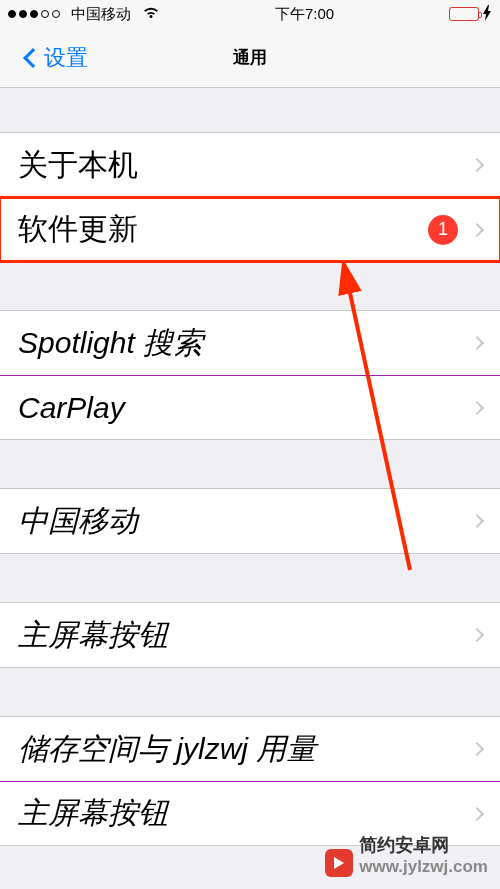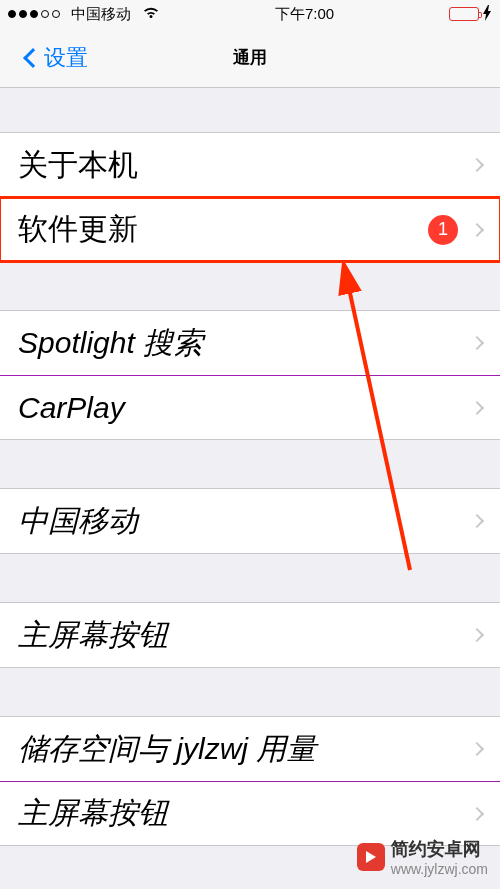--- a/index.html
+++ b/index.html
@@ -25,24 +25,24 @@
     .row { height: 64px; display: flex; align-items: center; padding: 0 18px 0 18px; position: relative; }
     .row + .row { border-top: 1px solid #a21caf; justify-content: space-between; }
     .row-label { font-size: 30px; color: #000; flex: 1; }
     .badge { width: 30px; height: 30px; border-radius: 50%; background: #ff3b30; color: #fff; display: flex; align-items: center; justify-content: center; font-size: 18px; margin-right: 14px; }
     .chevron { width: 10px; height: 10px; border-right: 2px solid #c7c7cc; border-top: 2px solid #c7c7cc; transform: rotate(45deg); }
 
     .highlight-box { position: absolute; inset: -2px -2px -2px -2px; border: 3px solid #ff2a00; pointer-events: none; }
 
     .arrow-svg { position: absolute; left: 330px; top: 260px; width: 90px; height: 320px; pointer-events: none; }
 
-    .watermark { position: absolute; right: 12px; bottom: 12px; display: flex; align-items: center; font-size: 18px; font-weight: 600; color: #333; gap: 6px; }
+    .watermark { position: absolute; right: 12px; bottom: 12px; display: flex; align-items: flex-end; font-size: 18px; font-weight: 600; color: #333; gap: 6px; }
     .wm-icon { width: 28px; height: 28px; border-radius: 6px; background: #e23a2e; display: flex; align-items: center; justify-content: center; }
     .wm-icon::before { content: ""; width: 0; height: 0; border-left: 10px solid #fff; border-top: 6px solid transparent; border-bottom: 6px solid transparent; }
-    .wm-sub { display: block; font-size: 14px; color: #888; font-weight: 400; }
+    .wm-sub { display: block; font-size: 17px; color: #888; font-weight: 700; }
   </style>
 </head>
 <body>
 
 <div class="status-bar">
   <div class="status-left">
     <span class="signal-dots">
       <span class="dot filled"></span>
         <span class="dot filled"></span>
         <span class="dot filled"></span>

